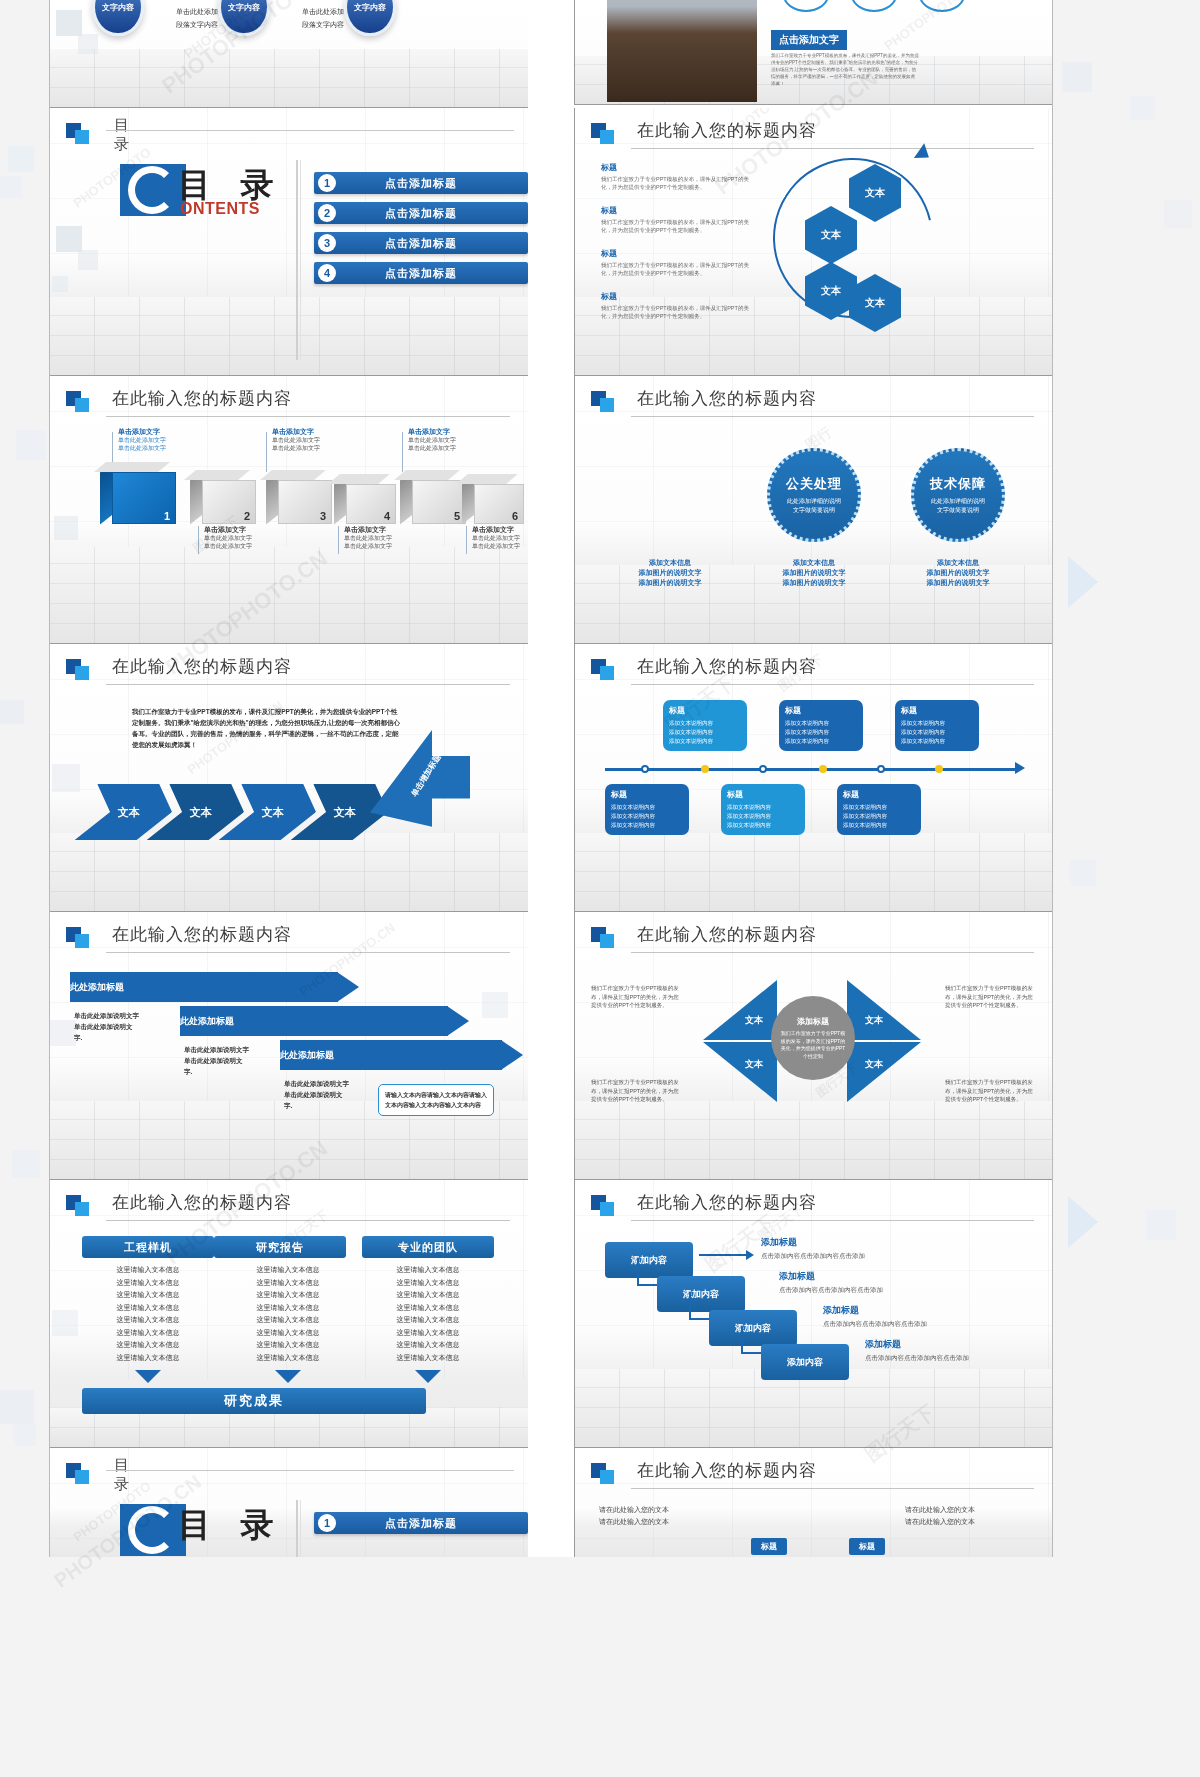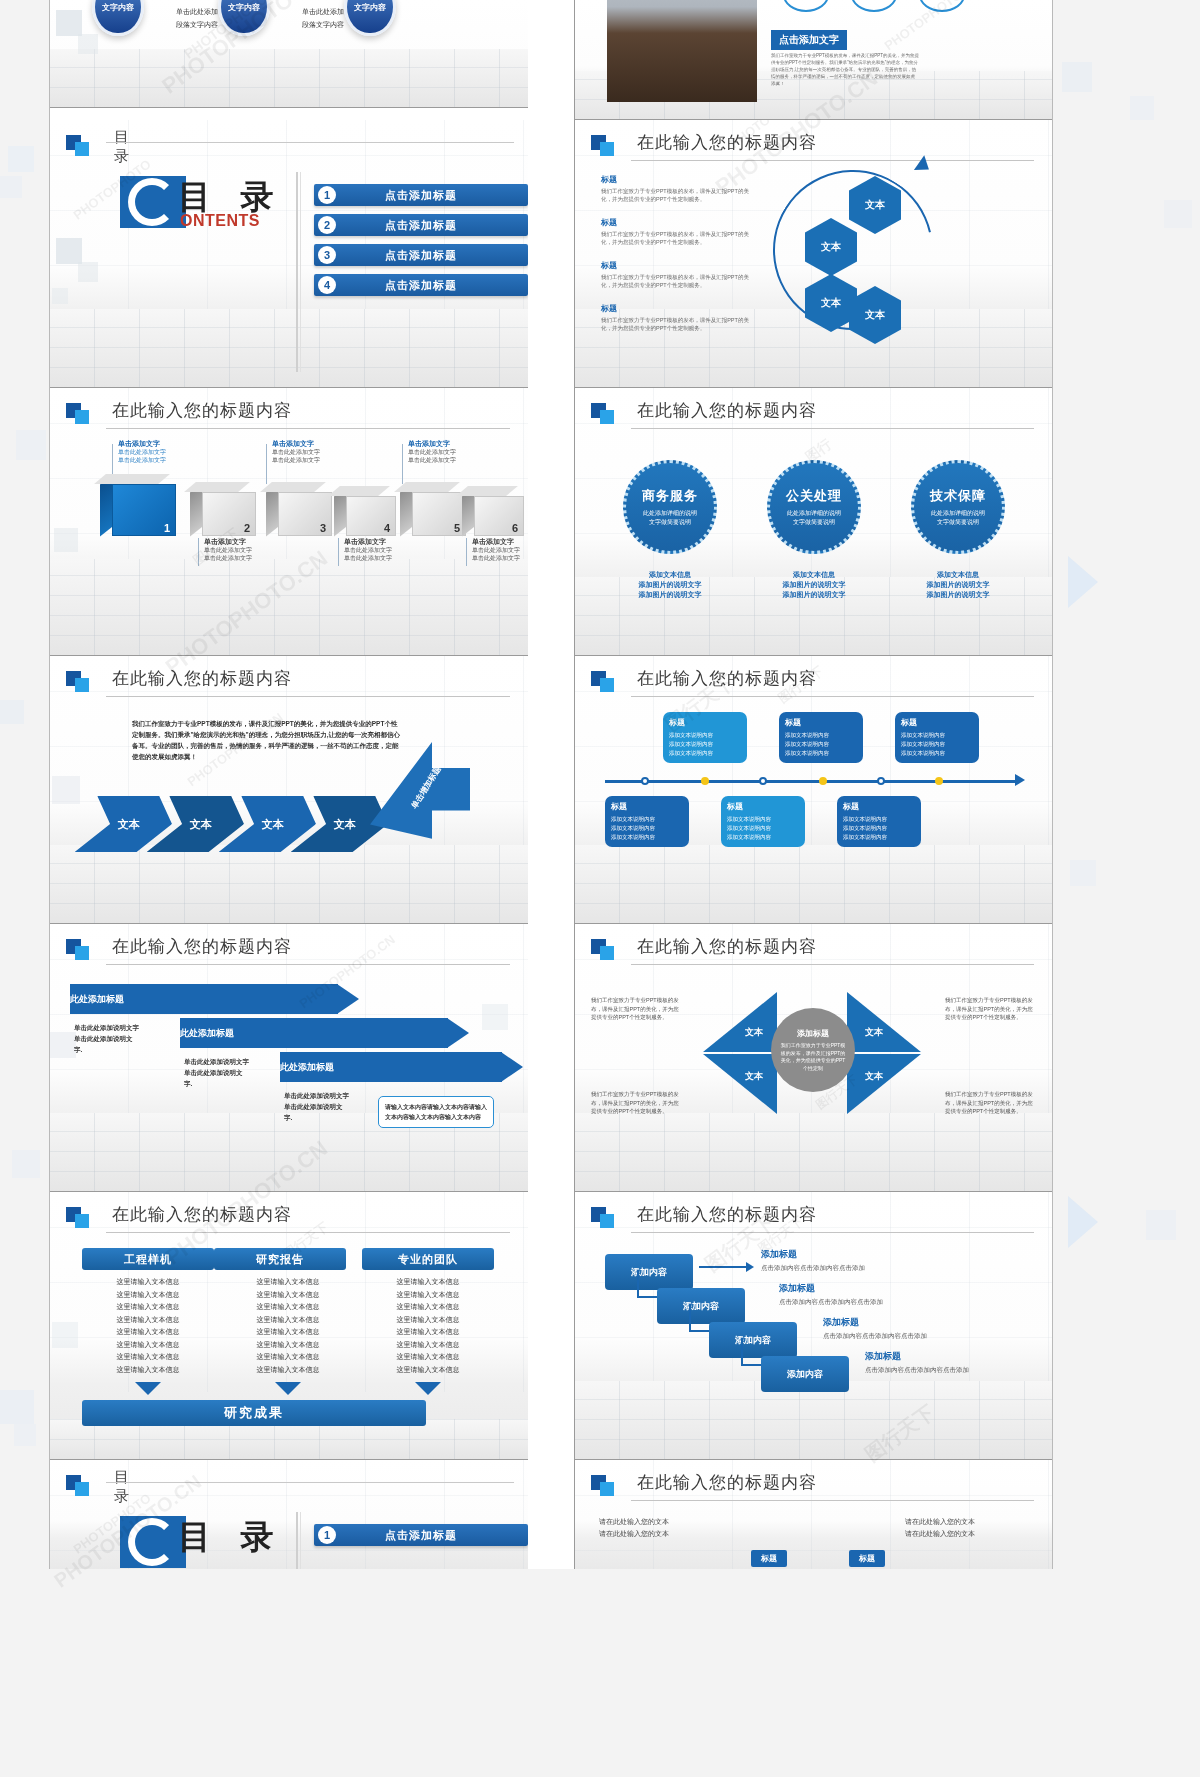--- a/index.html
+++ b/index.html
@@ -220,21 +220,21 @@
     <div class="shield" style="left:294px;top:-22px;">
       <span>文字内容</span>
     </div>
     <div class="shcap" style="left:110px;top:6px;white-space:pre-line;">单击此处添加
 段落文字内容</div>
     <div class="shcap" style="left:236px;top:6px;white-space:pre-line;">单击此处添加
 段落文字内容</div>
     <div class="wm" style="left:126px;top:18px;font-size:14px;transform:rotate(-36deg);">PHOTOPHOTO</div>
   </div>
   <div class="gutter" style="height:108px;"></div>
-  <div class="slide right" style="height:120px;">
+  <div class="slide right" style="height:105px;">
     <div class="ground" style="height:48px;"></div>
     <div class="photo" style="left:32px;top:-62px;width:150px;height:164px;"></div>
     <div class="ell" style="left:208px;top:-22px;">
       <span>文本</span>
     </div>
     <div class="ell" style="left:276px;top:-22px;">
       <span>文本</span>
     </div>
     <div class="ell" style="left:344px;top:-22px;">
       <span>文本</span>
@@ -434,25 +434,20 @@
     <div class="ground"></div>
     <div class="hd">
       <div class="mark">
           <i class="b1"></i>
           <i class="b2"></i>
         </div>
       <div class="ttl">在此输入您的标题内容</div>
       <div class="rule"></div>
     </div>
 
-    <div class="circ" style="left:48px;top:72px;">
-      <div class="t">商务服务</div>
-      <div class="d" style="white-space:pre-line;">此处添加详细的说明
-文字做简要说明</div>
-    </div>
     <div class="circ" style="left:192px;top:72px;">
       <div class="t">公关处理</div>
       <div class="d" style="white-space:pre-line;">此处添加详细的说明
 文字做简要说明</div>
     </div>
     <div class="circ" style="left:336px;top:72px;">
       <div class="t">技术保障</div>
       <div class="d" style="white-space:pre-line;">此处添加详细的说明
 文字做简要说明</div>
     </div>

